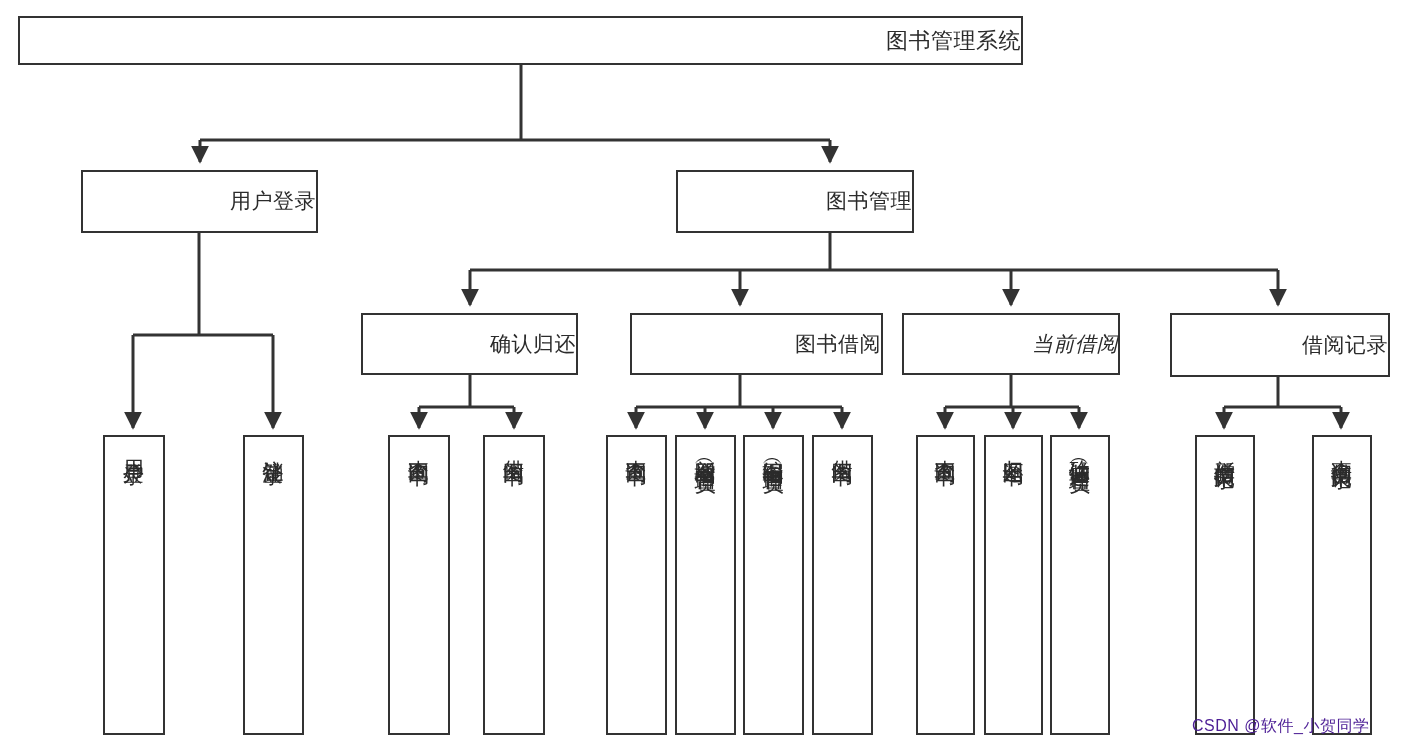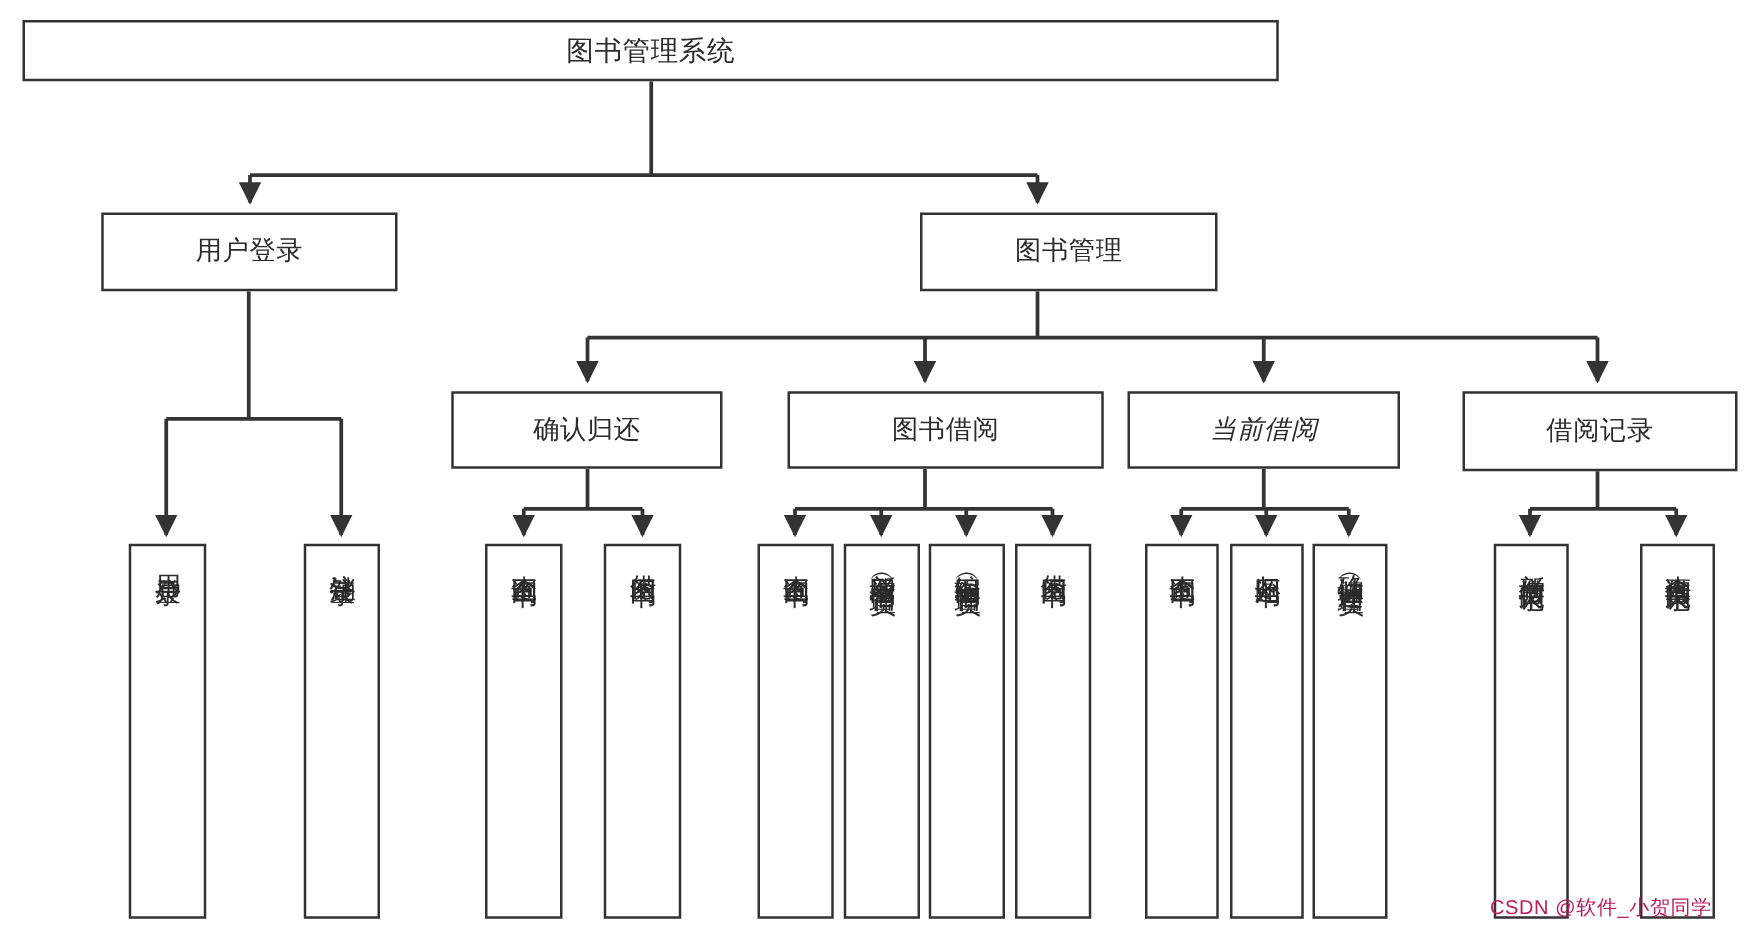--- a/index.html
+++ b/index.html
@@ -25,21 +25,21 @@
     height: 747px;
     pointer-events: none;
   }
   .node {
     position: absolute;
     box-sizing: border-box;
     border: 2px solid #333333;
     background: #ffffff;
     display: flex;
     align-items: center;
-    justify-content: center;
+    justify-content: flex-end;
     color: #2b2b2b;
   }
   .node .label {
     display: block;
     text-align: center;
     line-height: 1.18;
     white-space: nowrap;
   }
   
   .node.h .label {
@@ -59,21 +59,21 @@
     writing-mode: vertical-rl;
     text-orientation: upright;
     font-size: 21px;
     letter-spacing: 2px;
     line-height: 1;
     white-space: nowrap;
   }
   .watermark {
     position: absolute;
     font-size: 16px;
-    color: #be185d;
+    color: #4c1d95;
     white-space: nowrap;
     letter-spacing: 0.5px;
   }
 </style>
 </head>
 <body>
 
 <div id="canvas">
 
   <svg id="edges" viewBox="0 0 1405 747" xmlns="http://www.w3.org/2000/svg">
@@ -126,21 +126,21 @@
     </g>
   </svg>
 
   <div class="node h root" style="left:18px; top:16px; width:1005px; height:49px;">
     <span class="label">图书管理系统</span>
   </div>
 
   <div class="node h" style="left:81px; top:170px; width:237px; height:63px;">
     <span class="label">用户登录</span>
   </div>
-  <div class="node h" style="left:736px; top:170px; width:238px; height:63px;">
+  <div class="node h" style="left:676px; top:170px; width:238px; height:63px;">
     <span class="label">图书管理</span>
   </div>
 
   <div class="node h" style="left:361px; top:313px; width:217px; height:62px;">
     <span class="label">确认归还</span>
   </div>
   <div class="node h" style="left:630px; top:313px; width:253px; height:62px;">
     <span class="label">图书借阅</span>
   </div>
   <div class="node h" style="left:902px; top:313px; width:218px; height:62px;font-style:italic;">

